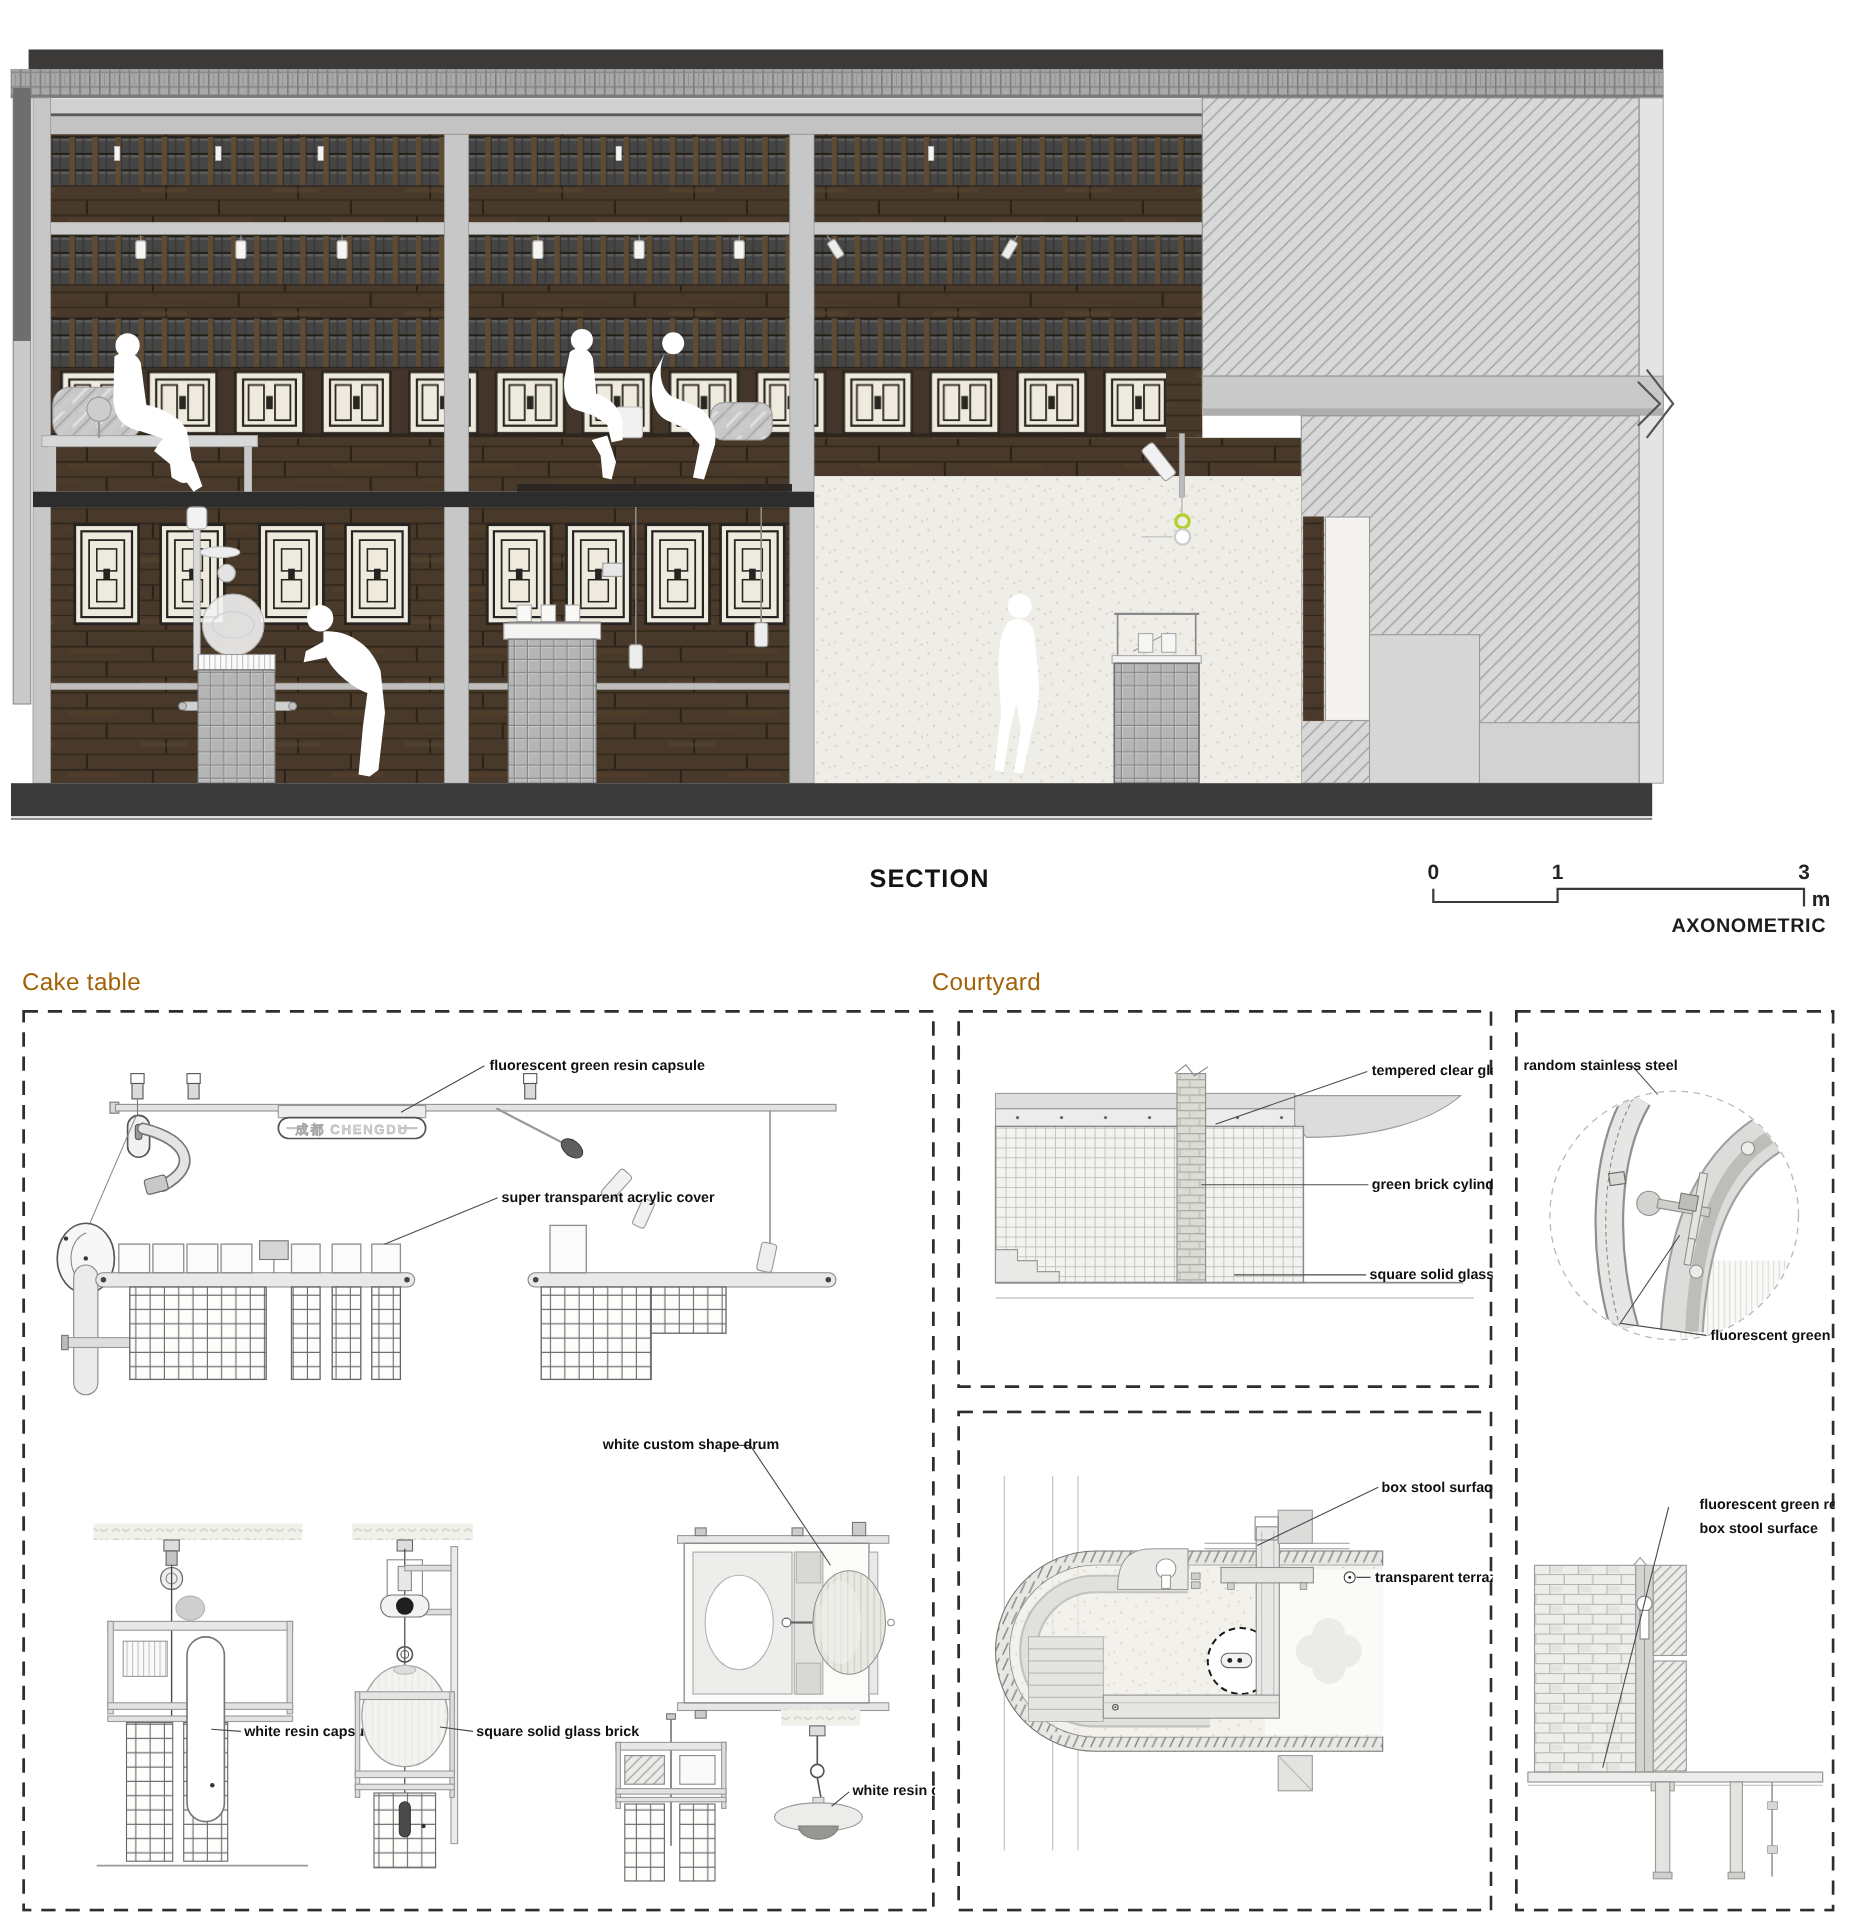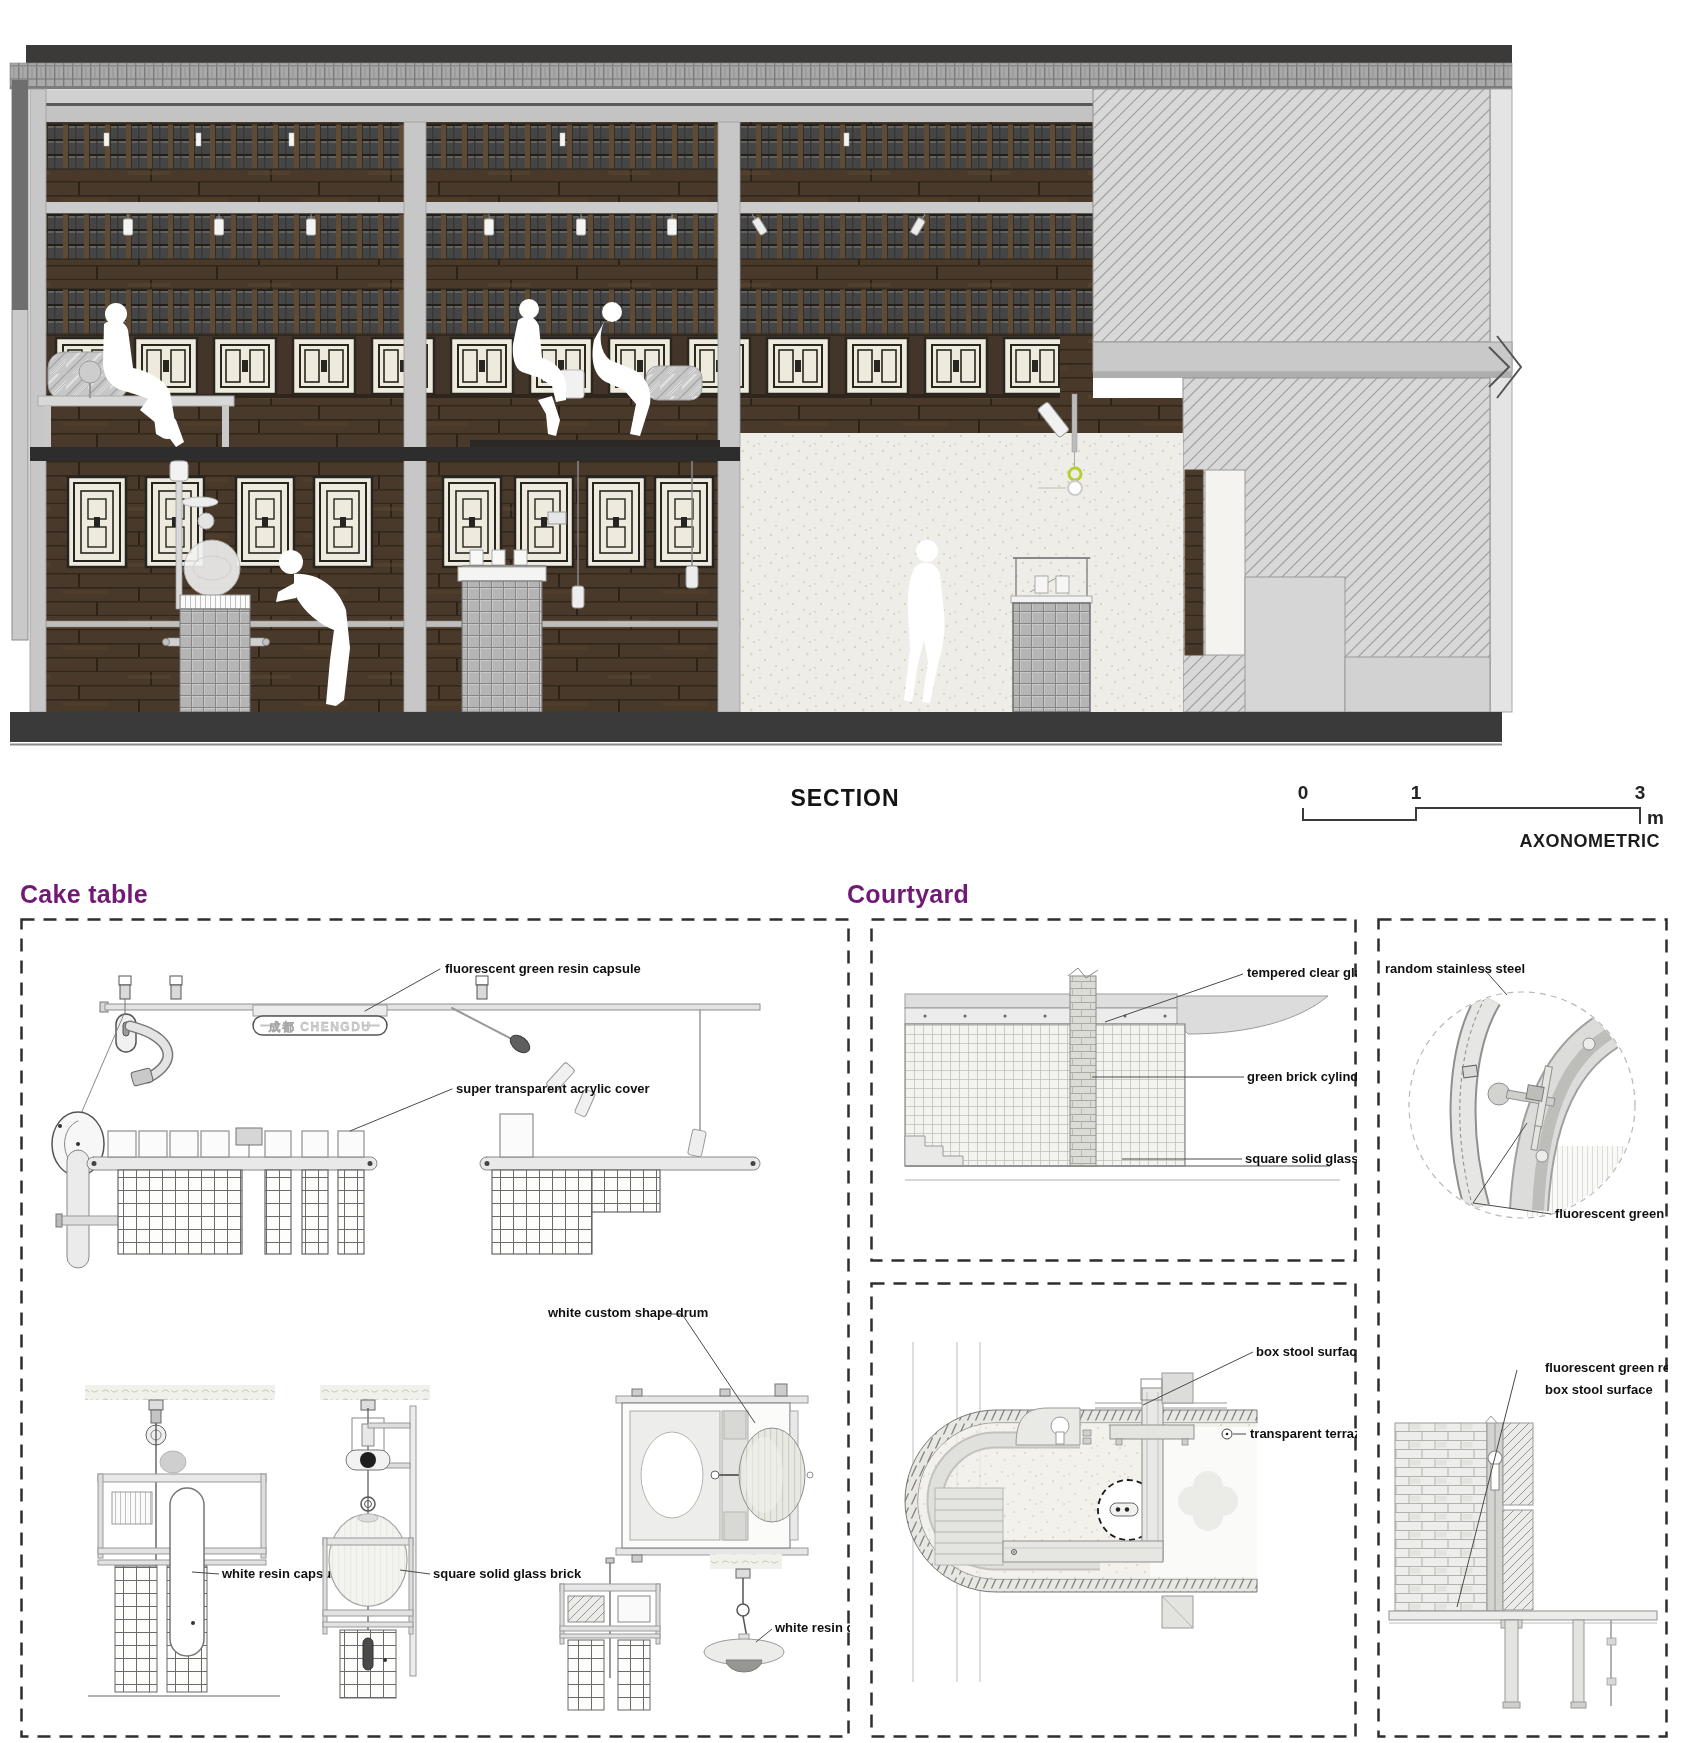--- a/index.html
+++ b/index.html
@@ -1,19 +1,19 @@
 <!DOCTYPE html>
 <html><head>
 <meta charset="utf-8">
 <style>
   html,body{margin:0;padding:0;background:#fff;}
   .page{position:relative;width:1700px;height:1743px;background:#ffffff;overflow:hidden;
         font-family:"Liberation Sans",sans-serif;}
   svg{position:absolute;display:block;}
-  .heading{position:absolute;font-size:25px;font-weight:700;color:#701a75;letter-spacing:.3px;}
+  .heading{position:absolute;font-size:22px;font-weight:400;color:#a16207;letter-spacing:.3px;}
   text{font-family:"Liberation Sans",sans-serif;}
   .lbl{font-size:13px;font-weight:700;fill:#101010;}
   .ttl{font-size:23px;font-weight:700;fill:#141414;letter-spacing:1px;}
   .num{font-size:19px;font-weight:700;fill:#232323;}
   .axo{font-size:18px;font-weight:700;fill:#1c1c1c;letter-spacing:.5px;}
   .cap{font-size:12px;font-weight:700;fill:#d2d2d2;stroke:#a5a5a5;stroke-width:.35px;letter-spacing:1.5px;}
   .ldr{stroke:#4a4a4a;stroke-width:1;fill:none;}
 </style>
 </head>
 <body>

